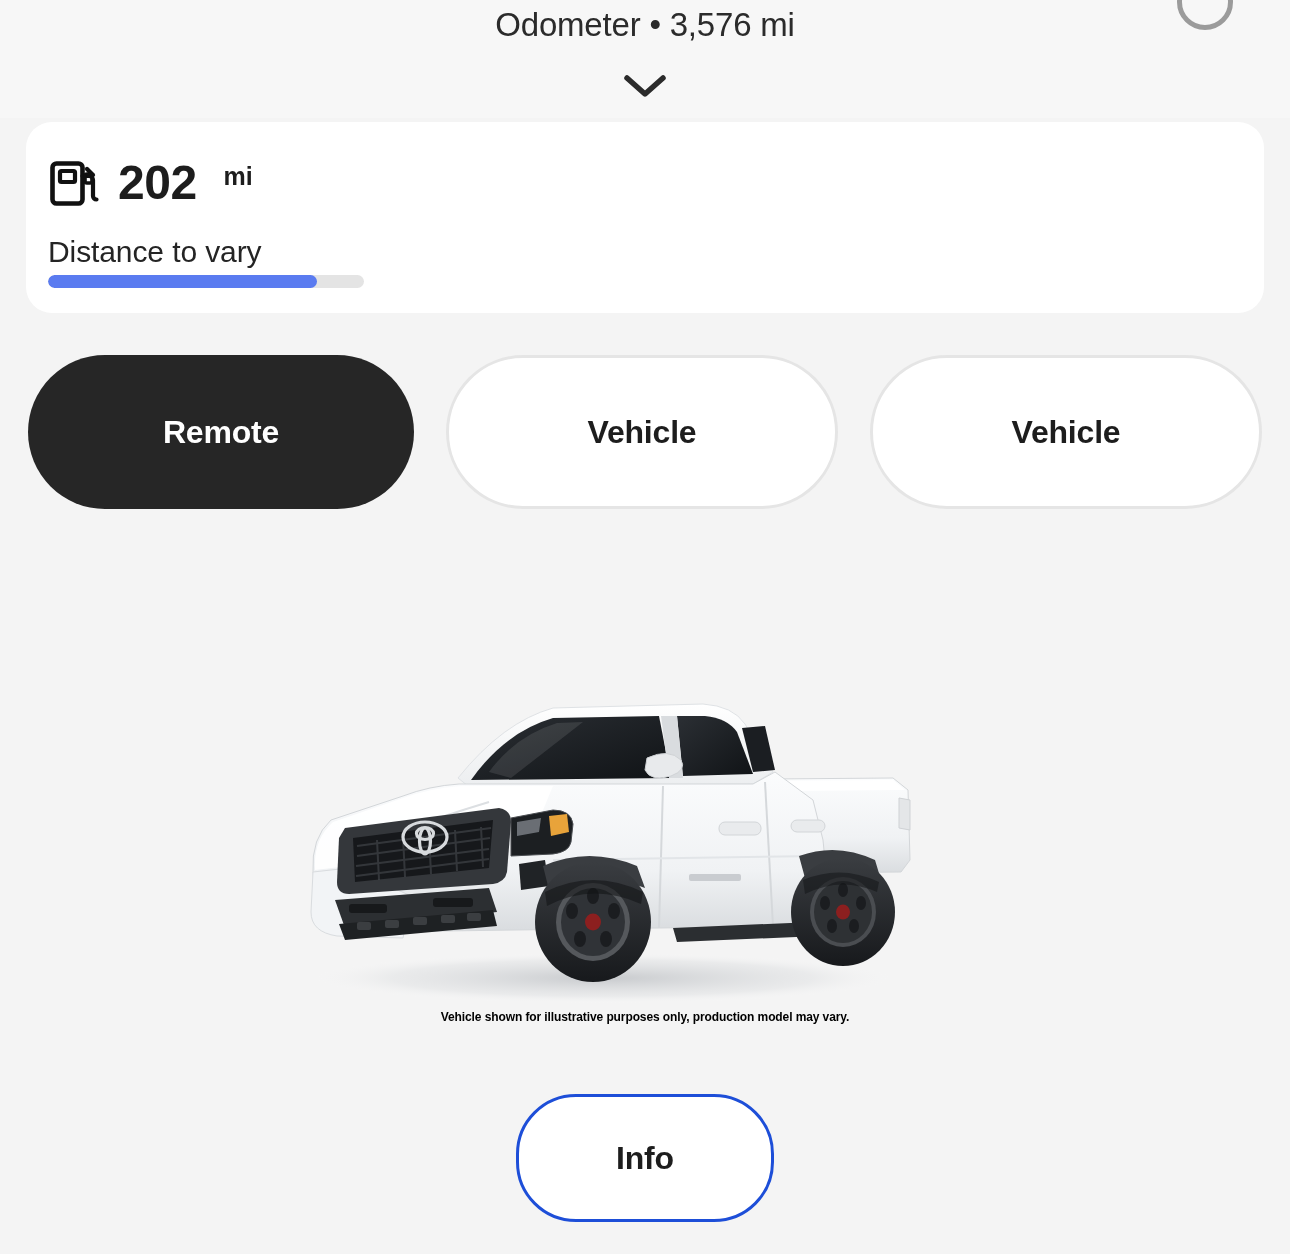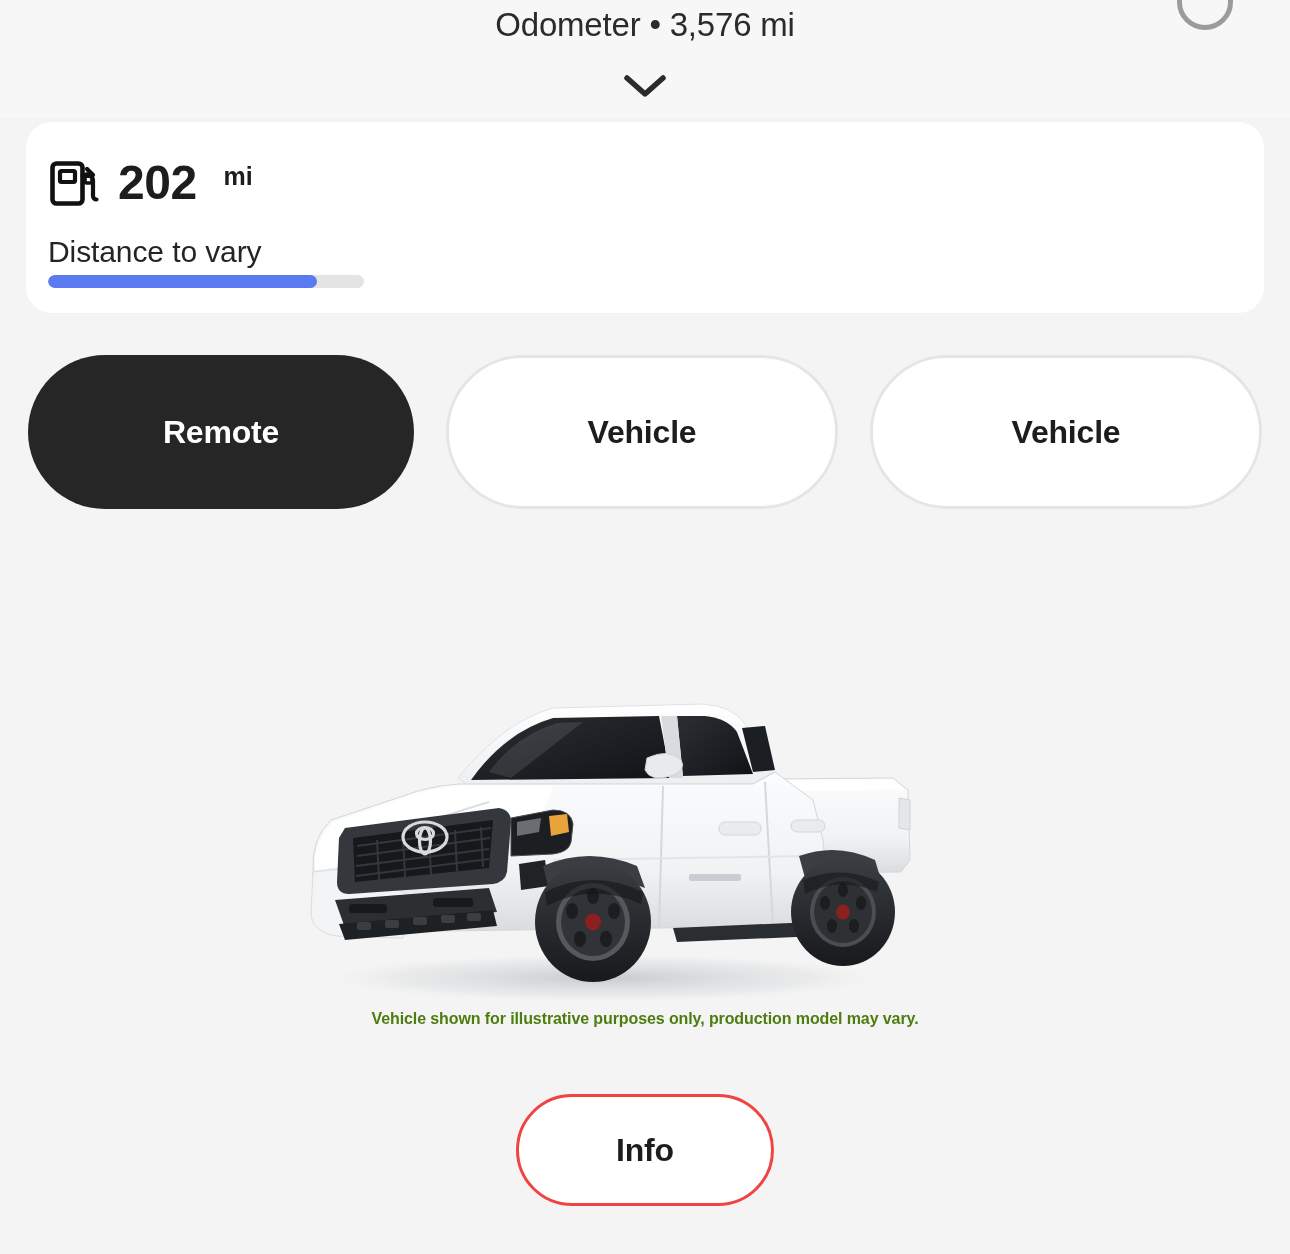--- a/index.html
+++ b/index.html
@@ -185,35 +185,35 @@
     height: 370px;
     display: block;
   }
 
   .disclaimer {
     position: absolute;
     top: 1010px;
     left: 0;
     width: 1290px;
     text-align: center;
-    font-size: 16px;
+    font-size: 12px;
     font-weight: 700;
-    color: #4d7c0f;
+    color: #000000;
     letter-spacing: -0.1px;
   }
 
   
   .info-btn {
     position: absolute;
     top: 1094px;
     left: 516px;
     width: 258px;
-    height: 112px;
+    height: 128px;
     background: #ffffff;
-    border: 3px solid #ef4444;
+    border: 3px solid #1d4ed8;
     border-radius: 60px;
     display: flex;
     align-items: center;
     justify-content: center;
     font-size: 32px;
     font-weight: 700;
     color: #1d1d1d;
     letter-spacing: -0.2px;
     cursor: pointer;
     user-select: none;

